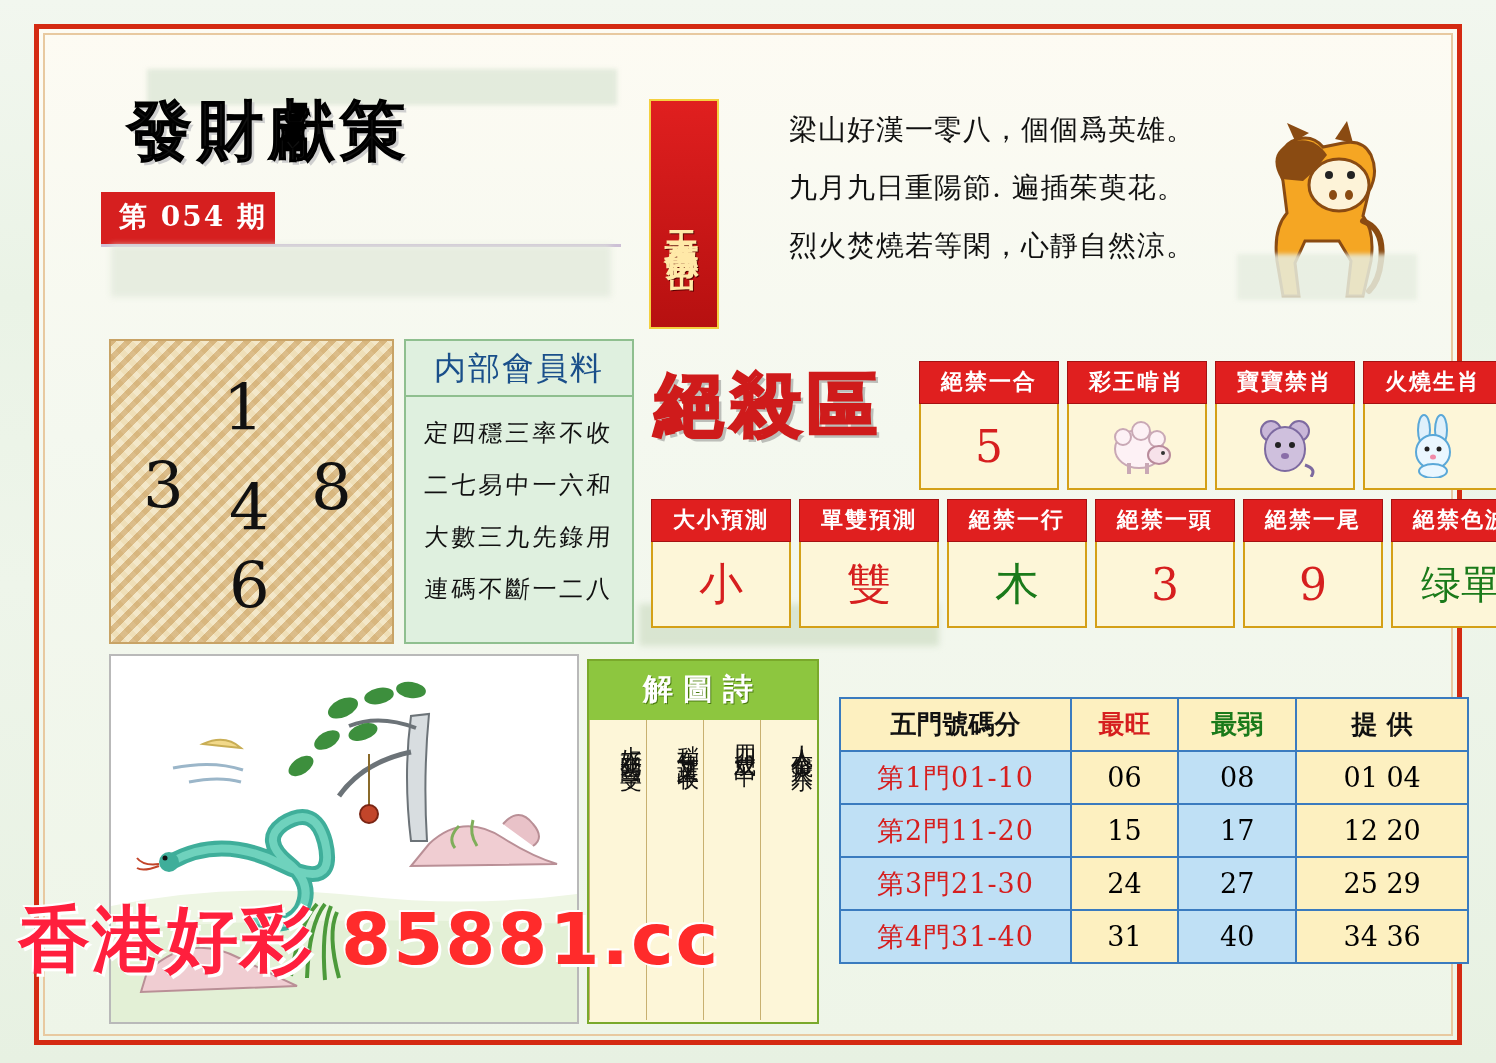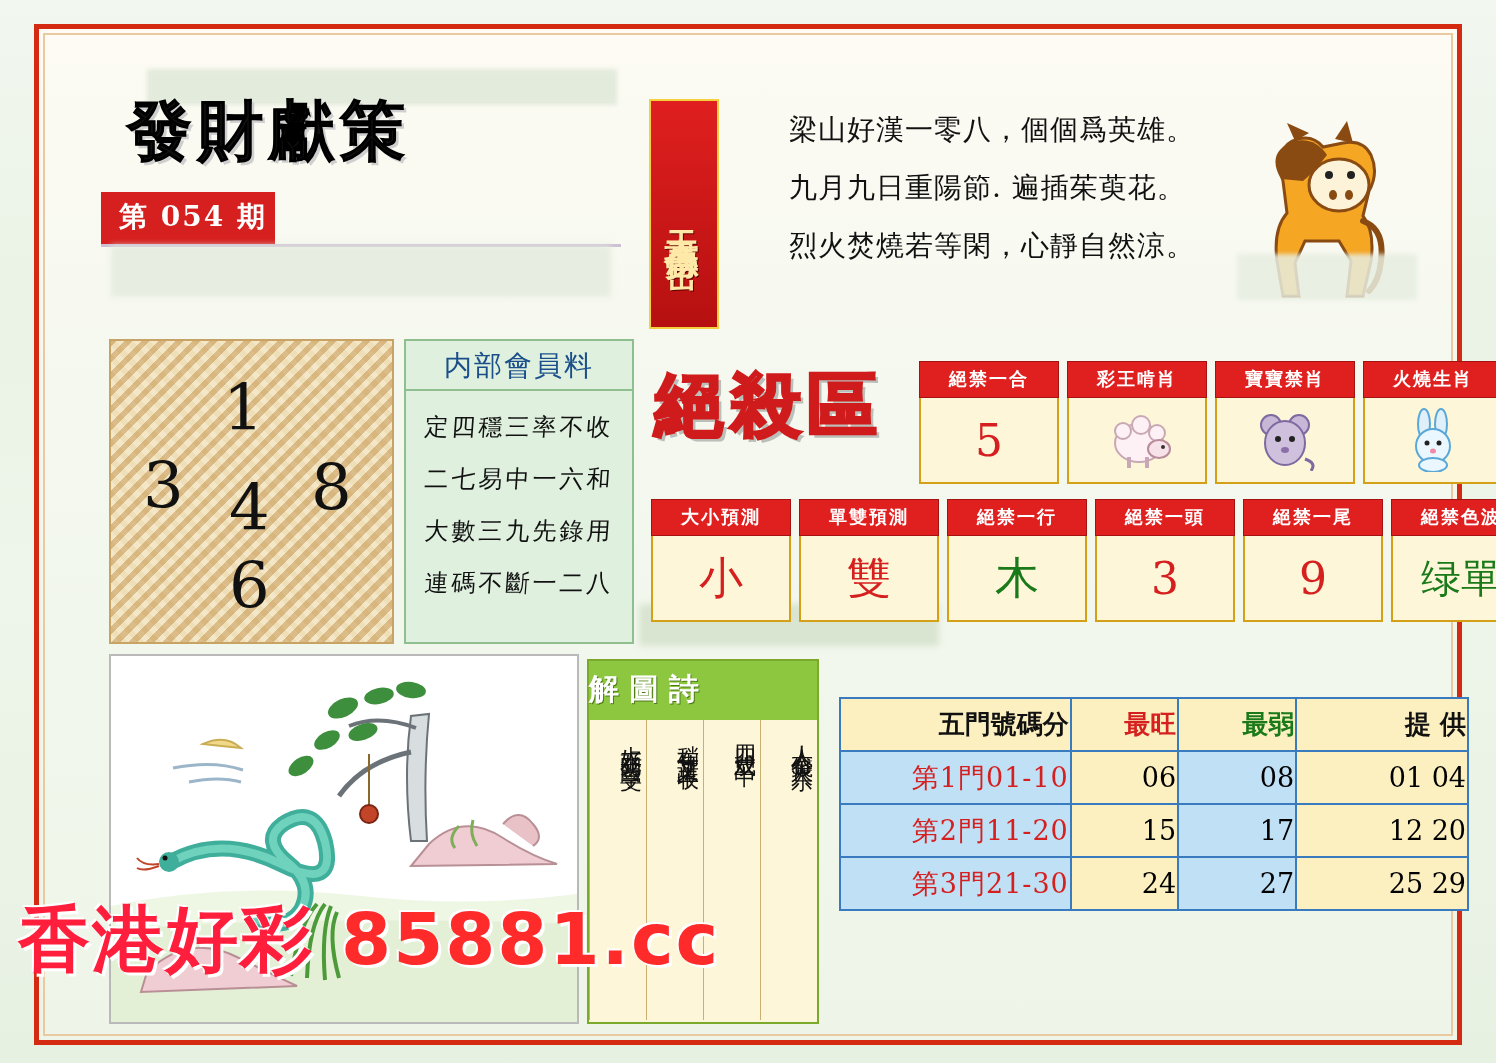--- a/index.html
+++ b/index.html
@@ -119,21 +119,21 @@
 
   
   .member-box {
     position:absolute; left:365px; top:310px; width:230px; height:305px;
     border:2px solid #8fbf8f;
     background:#dff0df;
   }
   .member-title {
     text-align:center;
     font-family:Liberation Sans, sans-serif;
-    font-size:28px; color:#1a4f8a;
+    font-size:32px; color:#1a4f8a;
     padding:6px 0 4px;
     border-bottom:2px solid #8fbf8f;
     letter-spacing:2px;
   }
   .member-line {
     font-family:"DejaVu Serif", serif;
     font-size:24px; color:#111;
     text-align:center;
     margin-top:20px;
     letter-spacing:3px;
@@ -158,21 +158,21 @@
   }
 
   
   .cellrow-top { position:absolute; left:880px; top:332px; display:flex; gap:8px; }
   .cellrow-mid { position:absolute; left:612px; top:470px; display:flex; gap:8px; }
 
   .cell { width:140px; }
   .cell-head {
     background:#e01f1f; color:#fff;
     font-family:"DejaVu Serif", serif;
-    font-size:18px; font-weight:bold;
+    font-size:22px; font-weight:bold;
     text-align:center; padding:5px 0 6px;
     letter-spacing:2px;
     border:1px solid #a51212;
   }
   .cell-body {
     background:#fdf6d8;
     border:2px solid #d4a017;
     border-top:none;
     height:86px;
     display:flex; align-items:center; justify-content:center;
@@ -196,21 +196,21 @@
   .poem-box {
     position:absolute; left:548px; top:630px; width:232px; height:365px;
     border:2px solid #7aa92b;
     background:#fdf6d8;
   }
   .poem-head {
     background:#8dc63f;
     color:#fff;
     font-family:"DejaVu Serif", serif;
     font-size:30px; font-weight:bold;
-    text-align:left;
+    text-align:center;
     letter-spacing:10px;
     padding:8px 0 10px;
     text-shadow:1px 1px 0 #4a7a10;
   }
   .poem-cols {
     display:flex; flex-direction:row-reverse;
     height:300px;
   }
   .poem-col {
     flex:1;
@@ -235,21 +235,21 @@
     text-shadow:2px 2px 0 #ffd9ef;
   }
   table.tbl {
     position:absolute; left:800px; top:668px;
     width:630px;
     border-collapse:collapse;
     font-family:"DejaVu Serif", serif;
   }
   table.tbl th, table.tbl td {
     border:2px solid #3a7bbf;
-    text-align:right;
+    text-align:center;
     height:53px;
     font-size:27px;
   }
   table.tbl thead th { background:#fdf0c0; color:#111; font-size:26px; }
   table.tbl thead th.h-hot { color:#d61f1f; }
   table.tbl thead th.h-cold { color:#1a7a1a; }
   table.tbl td.c0 { background:#bfe0f5; color:#d61f1f; width:215px; letter-spacing:1px;}
   table.tbl td.c1 { background:#fdf0c0; width:100px; }
   table.tbl td.c2 { background:#bfe0f5; width:110px; }
   table.tbl td.c3 { background:#fdf0c0; width:160px; }
@@ -468,20 +468,26 @@
           <td class="c1">15</td>
           <td class="c2">17</td>
           <td class="c3">12 20</td>
         </tr>
         <tr>
           <td class="c0">第3門21-30</td>
           <td class="c1">24</td>
           <td class="c2">27</td>
           <td class="c3">25 29</td>
         </tr>
+        <tr>
+          <td class="c0">第4門31-40</td>
+          <td class="c1">31</td>
+          <td class="c2">40</td>
+          <td class="c3">34 36</td>
+        </tr>
       </tbody>
     </table>
   </div>
 
   <div class="wm">
     <span>香港好彩</span>
     <span class="num">85881.cc</span>
   </div>
 </div>
 

